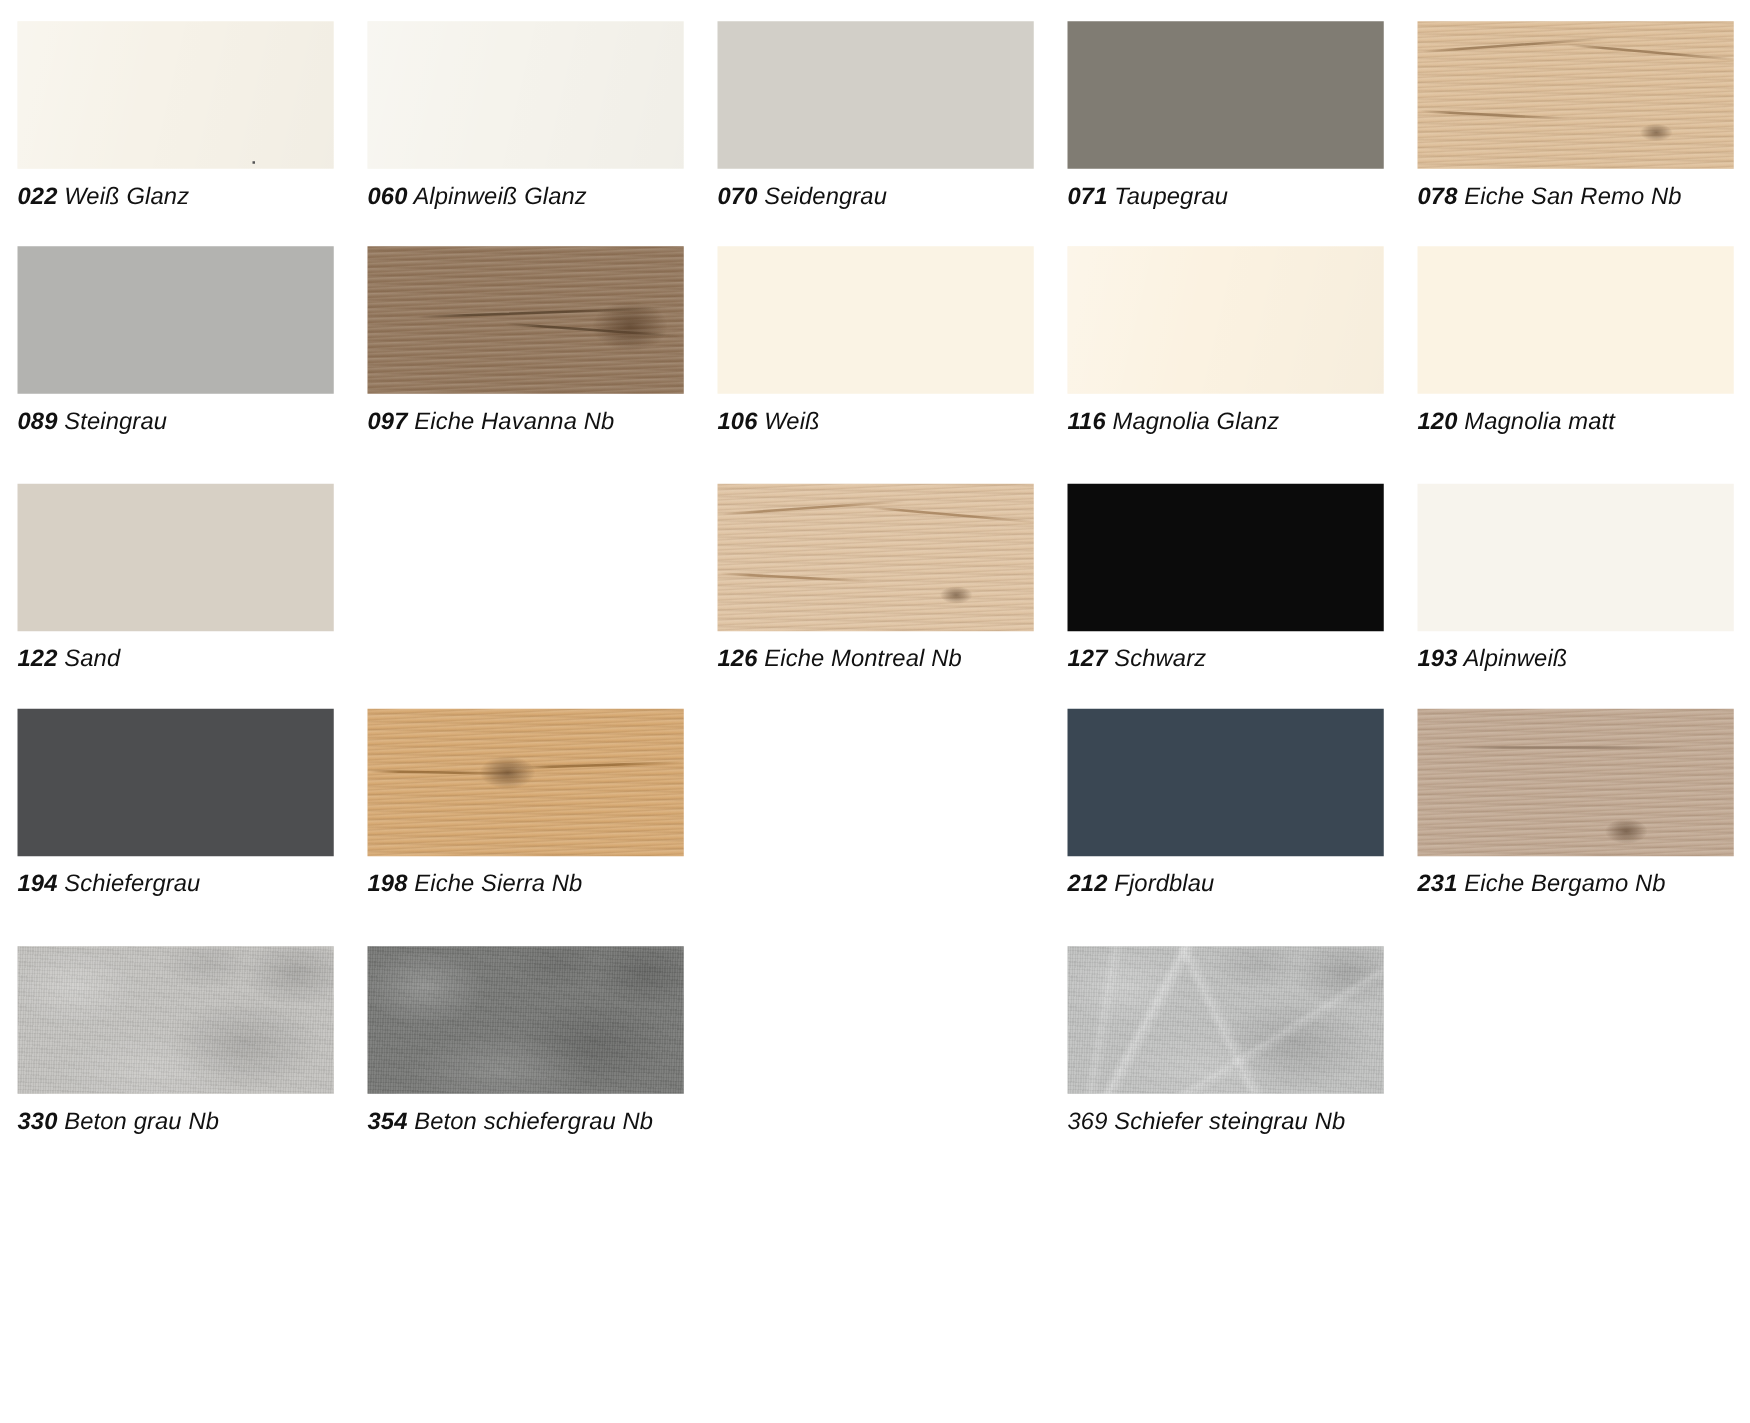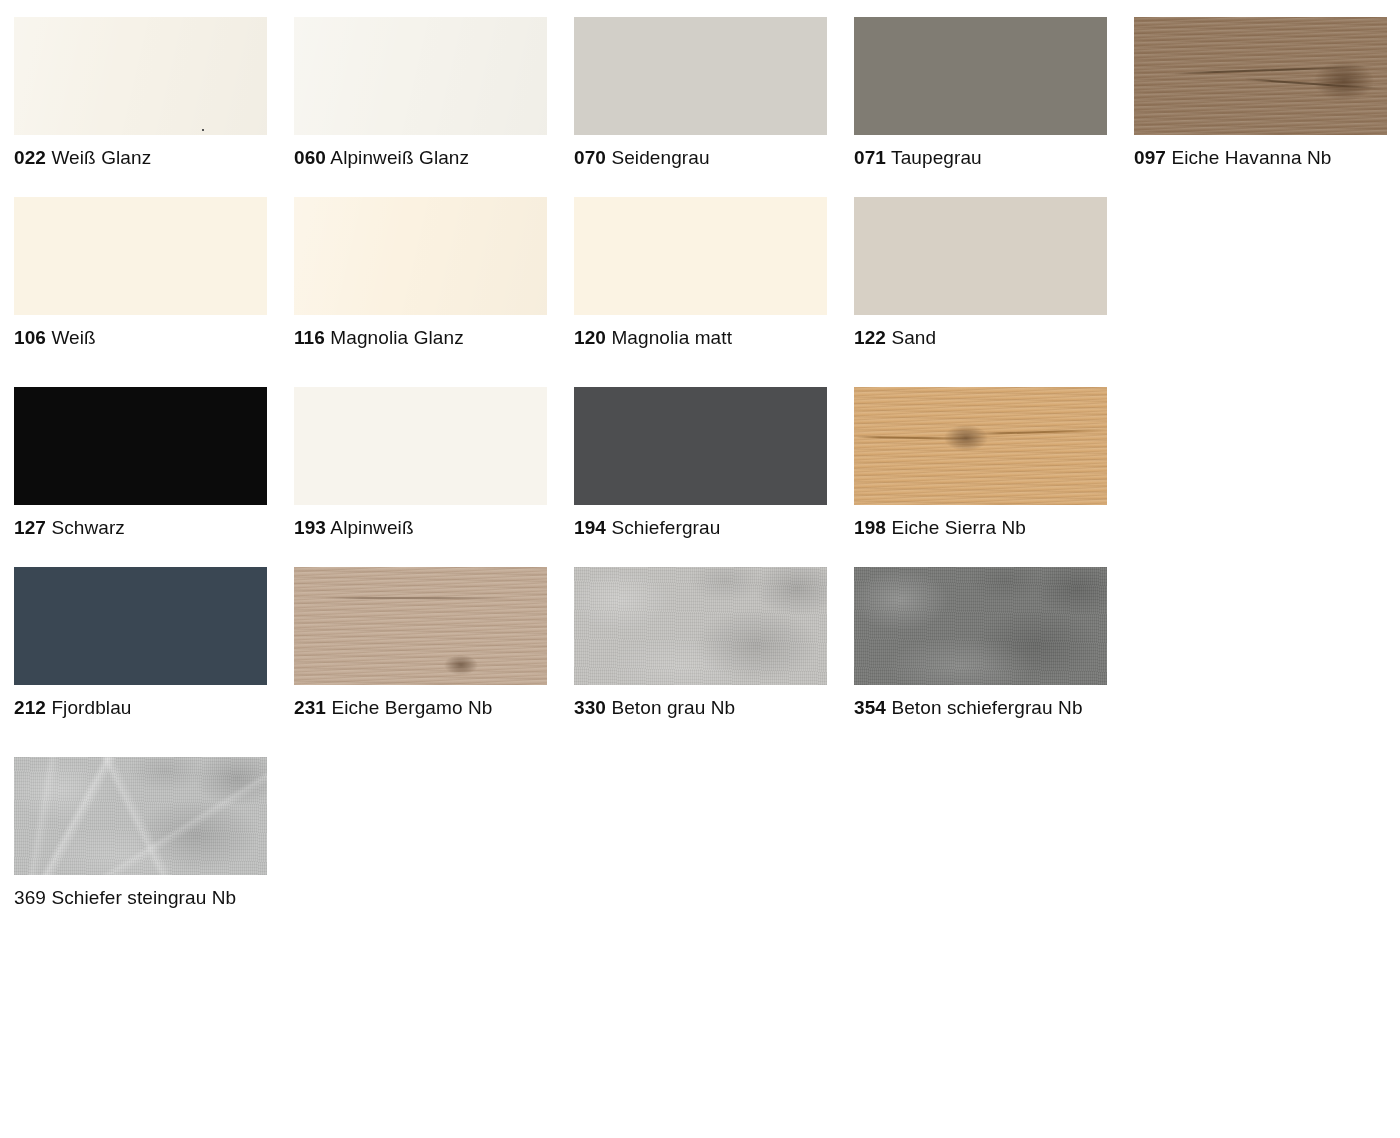--- a/index.html
+++ b/index.html
@@ -12,20 +12,21 @@
   .sheet{
     position:relative;
     width:1400px;height:1138px;
     box-sizing:border-box;
   }
   .grid{
     display:grid;
     grid-template-columns:repeat(5,280px);
     grid-template-rows:180px 190px 180px 190px 185px 190px;
     width:1268px;
+    font-style:italic;
   }
   .cell{
     position:relative;
     box-sizing:border-box;
     padding:17px 0 0 14px;
   }
   .cell.empty{padding:0;}
   .swatch{
     width:253px;
     height:118px;
@@ -142,20 +143,34 @@
       </div>
       <div class="cell">
         <div class="swatch" style="background: rgb(210, 207, 200);"></div>
         <div class="label"><span class="code">070</span> <span class="nm">Seidengrau</span></div>
       </div>
       <div class="cell">
         <div class="swatch" style="background: rgb(128, 124, 115);"></div>
         <div class="label"><span class="code">071</span> <span class="nm">Taupegrau</span></div>
       </div>
       <div class="cell">
+        <div class="swatch" style="background: rgb(221, 190, 153);">
+          <div class="wood-grain"></div>
+          <div class="wood-crack" style="top: 18px; left: 4px; width: 150px; transform: rotate(-4deg); background: linear-gradient(90deg, rgba(0, 0, 0, 0) 0%, rgb(139, 106, 70) 20%, rgb(139, 106, 70) 60%, rgba(0, 0, 0, 0) 100%); opacity: 0.7;"></div>
+          <div class="wood-crack" style="top: 74px; left: 2px; width: 120px; transform: rotate(3deg); background: linear-gradient(90deg, rgba(0, 0, 0, 0) 0%, rgb(139, 106, 70) 20%, rgb(139, 106, 70) 60%, rgba(0, 0, 0, 0) 100%); opacity: 0.7;"></div>
+          <div class="wood-crack" style="top: 24px; left: 120px; width: 140px; transform: rotate(5deg); background: linear-gradient(90deg, rgba(0, 0, 0, 0) 0%, rgb(139, 106, 70) 20%, rgb(139, 106, 70) 60%, rgba(0, 0, 0, 0) 100%); opacity: 0.7;"></div>
+          <div class="wood-knot" style="top: 82px; left: 178px; width: 26px; height: 14px;"></div>
+        </div>
+        <div class="label"><span class="code">078</span> <span class="nm">Eiche San Remo  Nb</span></div>
+      </div>
+      <div class="cell">
+        <div class="swatch" style="background: rgb(179, 179, 176);"></div>
+        <div class="label"><span class="code">089</span> <span class="nm">Steingrau</span></div>
+      </div>
+      <div class="cell">
         <div class="swatch" style="background: rgb(143, 115, 89);">
           <div class="wood-grain"></div>
           <div class="wood-crack" style="top: 52px; left: 40px; width: 200px; transform: rotate(-2deg); background: linear-gradient(90deg, rgba(0, 0, 0, 0) 0%, rgb(78, 58, 37) 20%, rgb(78, 58, 37) 60%, rgba(0, 0, 0, 0) 100%); opacity: 0.7;"></div>
           <div class="wood-crack" style="top: 66px; left: 110px; width: 140px; transform: rotate(4deg); background: linear-gradient(90deg, rgba(0, 0, 0, 0) 0%, rgb(78, 58, 37) 20%, rgb(78, 58, 37) 60%, rgba(0, 0, 0, 0) 100%); opacity: 0.7;"></div>
           <div class="wood-knot" style="top: 44px; left: 180px; width: 60px; height: 40px;"></div>
         </div>
         <div class="label"><span class="code">097</span> <span class="nm">Eiche Havanna  Nb</span></div>
       </div>
       <div class="cell">
         <div class="swatch" style="background: rgb(250, 243, 228);"></div>
@@ -169,20 +184,30 @@
       </div>
       <div class="cell">
         <div class="swatch" style="background: rgb(251, 243, 227);"></div>
         <div class="label"><span class="code">120</span> <span class="nm">Magnolia matt</span></div>
       </div>
       <div class="cell">
         <div class="swatch" style="background: rgb(215, 208, 197);"></div>
         <div class="label"><span class="code">122</span> <span class="nm">Sand</span></div>
       </div>
       <div class="cell empty"></div>
+      <div class="cell">
+        <div class="swatch" style="background: rgb(223, 195, 163);">
+          <div class="wood-grain"></div>
+          <div class="wood-crack" style="top: 18px; left: 4px; width: 150px; transform: rotate(-4deg); background: linear-gradient(90deg, rgba(0, 0, 0, 0) 0%, rgb(156, 119, 80) 20%, rgb(156, 119, 80) 60%, rgba(0, 0, 0, 0) 100%); opacity: 0.7;"></div>
+          <div class="wood-crack" style="top: 74px; left: 2px; width: 120px; transform: rotate(3deg); background: linear-gradient(90deg, rgba(0, 0, 0, 0) 0%, rgb(156, 119, 80) 20%, rgb(156, 119, 80) 60%, rgba(0, 0, 0, 0) 100%); opacity: 0.7;"></div>
+          <div class="wood-crack" style="top: 24px; left: 120px; width: 140px; transform: rotate(5deg); background: linear-gradient(90deg, rgba(0, 0, 0, 0) 0%, rgb(156, 119, 80) 20%, rgb(156, 119, 80) 60%, rgba(0, 0, 0, 0) 100%); opacity: 0.7;"></div>
+          <div class="wood-knot" style="top: 82px; left: 178px; width: 26px; height: 14px;"></div>
+        </div>
+        <div class="label"><span class="code">126</span> <span class="nm">Eiche Montreal  Nb</span></div>
+      </div>
       <div class="cell">
         <div class="swatch" style="background: rgb(11, 11, 11);"></div>
         <div class="label"><span class="code">127</span> <span class="nm">Schwarz</span></div>
       </div>
       <div class="cell">
         <div class="swatch" style="background: rgb(247, 244, 237);"></div>
         <div class="label"><span class="code">193</span> <span class="nm">Alpinweiß</span></div>
       </div>
       <div class="cell">
         <div class="swatch" style="background: rgb(77, 78, 80);"></div>

